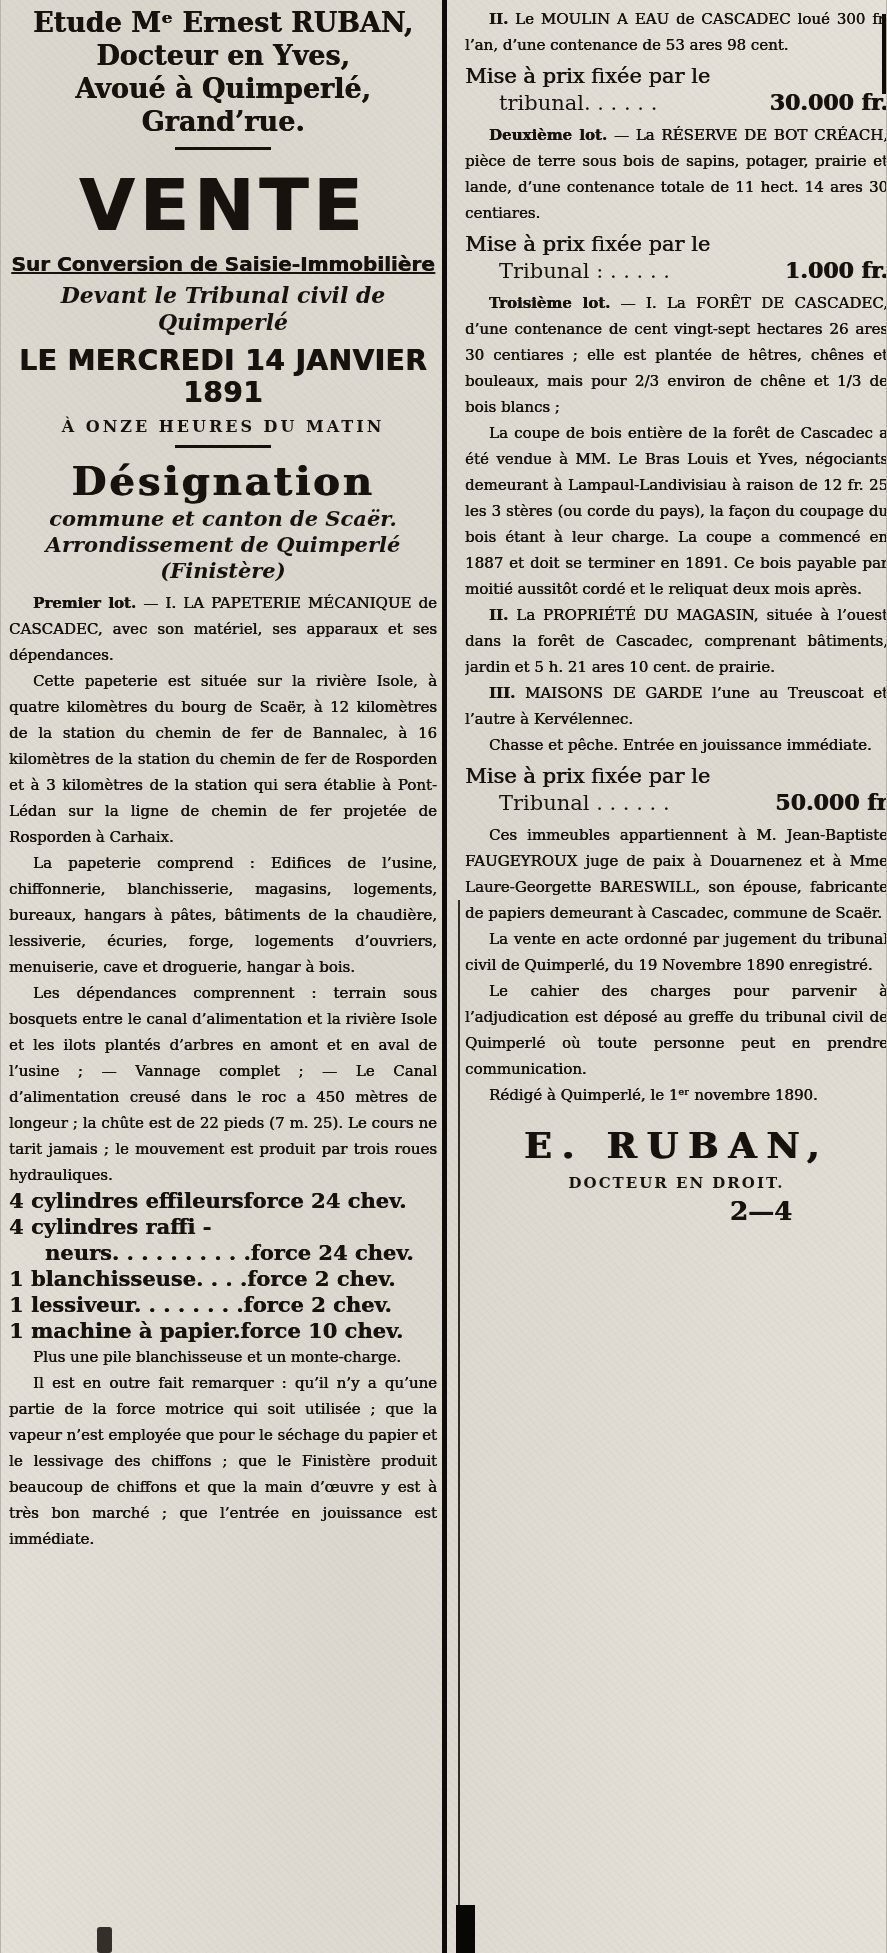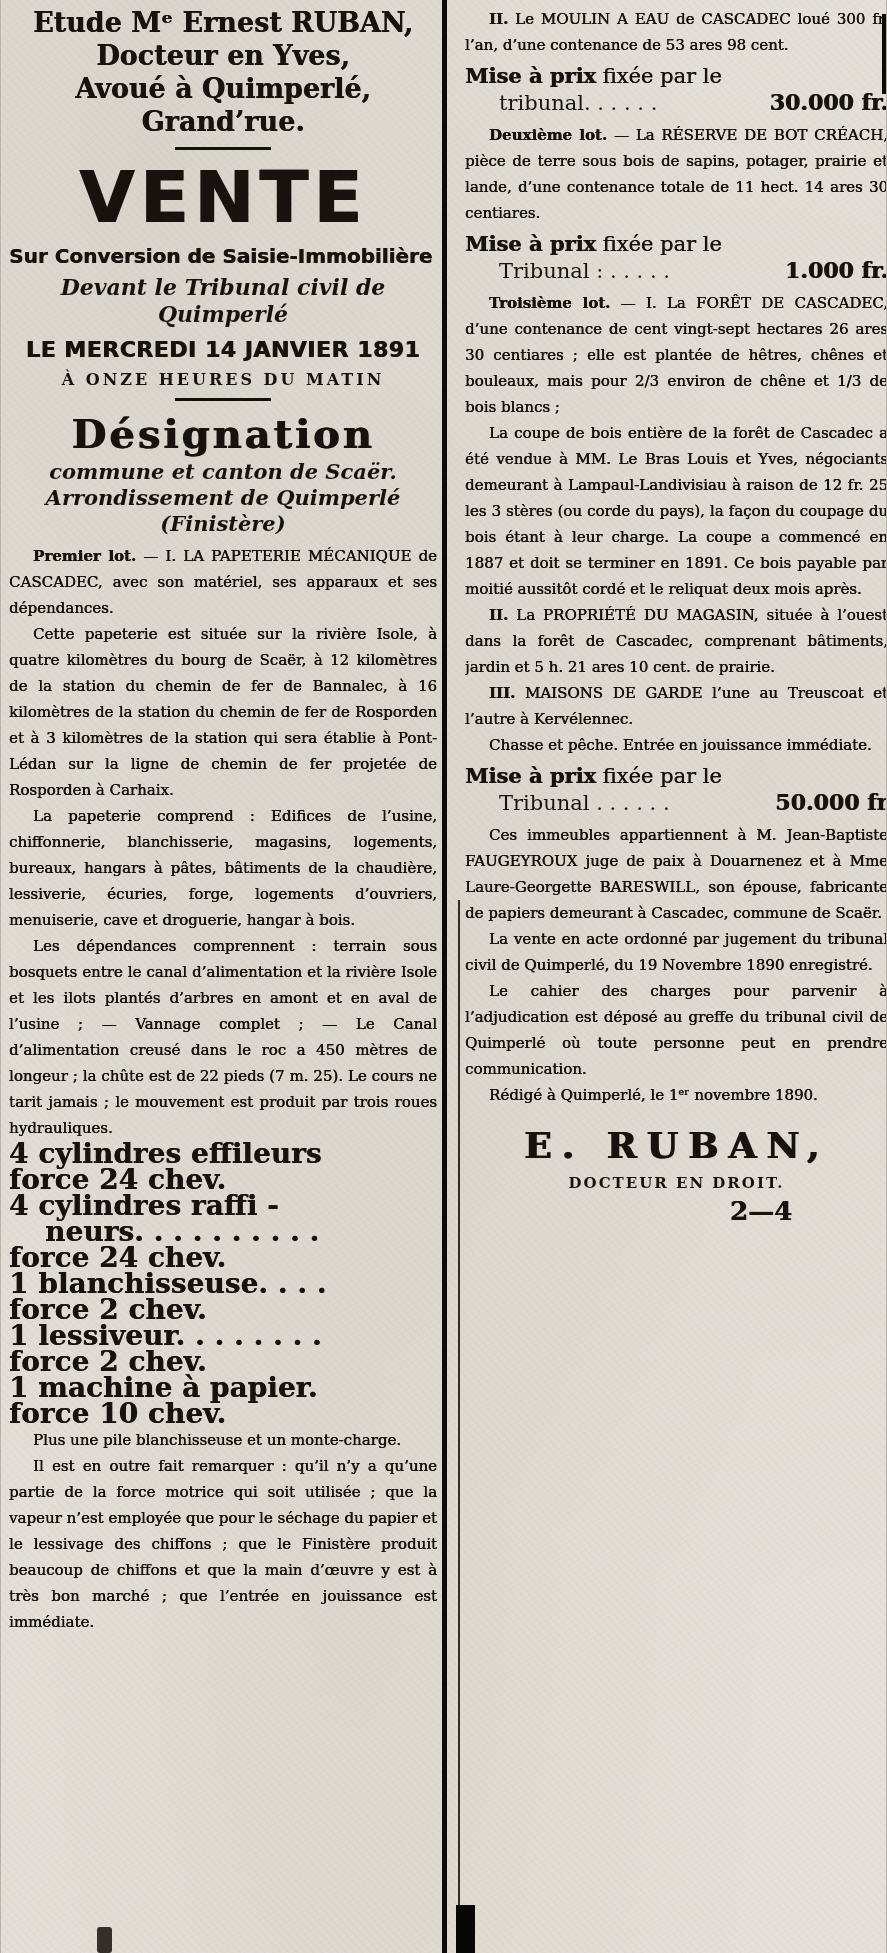--- a/index.html
+++ b/index.html
@@ -23,41 +23,41 @@
   .col-left{left:8px;width:428px;}
   .col-right{left:464px;width:423px;height:1947px;overflow:hidden;}
   .col p{margin:0;font-size:15px;line-height:26px;text-align:justify;text-indent:24px;
          text-shadow:0.35px 0 0 currentColor, 0 0 0.6px rgba(23,18,13,0.5);}
   .lead{font-weight:bold;}
   
   .mast{text-align:center;font-weight:bold;font-size:27px;line-height:33px;
         text-shadow:0.5px 0 0 currentColor;}
   .rule{width:96px;border:0;border-top:3px solid #14100c;margin:9px auto 6px;}
   .vente{font-family:"DejaVu Sans", sans-serif;font-weight:bold;font-size:72px;line-height:1.05;
-         letter-spacing:5px;text-align:center;margin:10px 0 8px;text-shadow:1px 0 0 currentColor;}
+         letter-spacing:5px;text-align:center;margin:18px 0 8px;text-shadow:1px 0 0 currentColor;}
   .subtitle{font-family:"DejaVu Sans", sans-serif;font-weight:bold;font-size:20px;line-height:1.2;
-            margin:4px 0 6px;text-shadow:0.6px 0 0 currentColor;}
+            text-align:center;margin:4px 0 6px;text-shadow:0.6px 0 0 currentColor;text-decoration:underline;}
   .venue{font-style:italic;font-weight:bold;font-size:22px;line-height:1.25;text-align:center;margin:2px 0 8px;}
-  .dateline{font-family:"DejaVu Sans", sans-serif;font-weight:bold;font-size:22px;line-height:1.15;
+  .dateline{font-family:"DejaVu Sans", sans-serif;font-weight:bold;font-size:28px;line-height:1.15;
             text-align:center;letter-spacing:0.5px;margin:4px 0 8px;text-shadow:0.8px 0 0 currentColor;}
   .timeline{font-weight:bold;font-size:16px;letter-spacing:3px;text-align:center;margin:2px 0 0;}
   .designation{font-weight:bold;font-size:40px;line-height:1.15;letter-spacing:3px;text-align:center;
                margin:10px 0 2px;text-shadow:1px 0 0 currentColor;}
   .subheading{font-style:italic;font-weight:bold;font-size:21px;line-height:26px;text-align:center;margin:0 0 6px;}
   
   .equip{margin:0;}
-  .equip-row{display:flex;font-size:28px;line-height:26px;
-             text-shadow:0.35px 0 0 currentColor;flex-direction:column;}
+  .equip-row{display:flex;font-size:21px;line-height:26px;
+             text-shadow:0.35px 0 0 currentColor;}
   .equip-row .el{font-weight:bold;white-space:nowrap;}
   .equip-row .er{white-space:nowrap;font-weight:bold;}
   .equip-row.indent .el{padding-left:36px;font-weight:bold;}
   
   .mise{margin:5px 0 5px;}
   .mise .l1{font-size:21px;line-height:26px;text-shadow:0.35px 0 0 currentColor;}
-  .mise .l1 b{font-weight:bold;text-shadow:0.7px 0 0 currentColor;margin-top:9px;}
+  .mise .l1 b{font-weight:normal;text-shadow:0.7px 0 0 currentColor;margin-top:9px;}
   .mise .l2{display:flex;justify-content:space-between;align-items:baseline;
             padding-left:34px;font-size:21px;line-height:27px;}
   .mise .amount{font-weight:bold;font-size:22px;white-space:nowrap;text-shadow:0.7px 0 0 currentColor;}
   
   .sig{font-weight:bold;font-size:36px;letter-spacing:10px;text-align:center;margin-top:16px;
        text-shadow:1.2px 0 0 currentColor;}
   .sig-sub{font-weight:bold;font-size:15px;letter-spacing:2px;text-align:center;margin-top:8px;}
   .closing{font-style:italic;font-weight:bold;font-size:21px;line-height:26px;text-align:justify;
            text-indent:24px;margin-top:12px;}
   .issue-number{font-weight:bold;font-size:26px;text-align:right;padding-right:96px;margin-top:4px;

